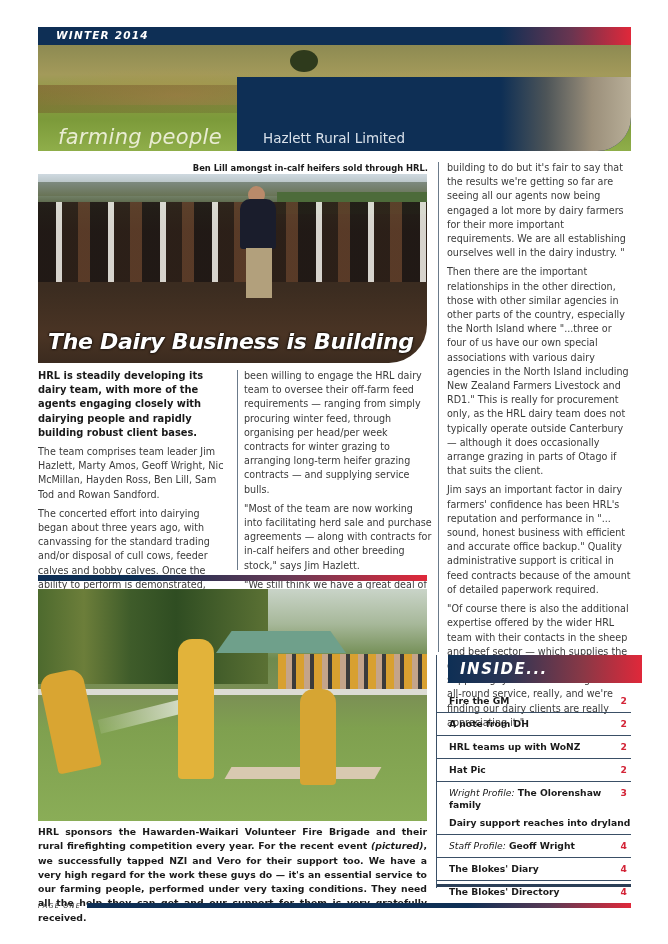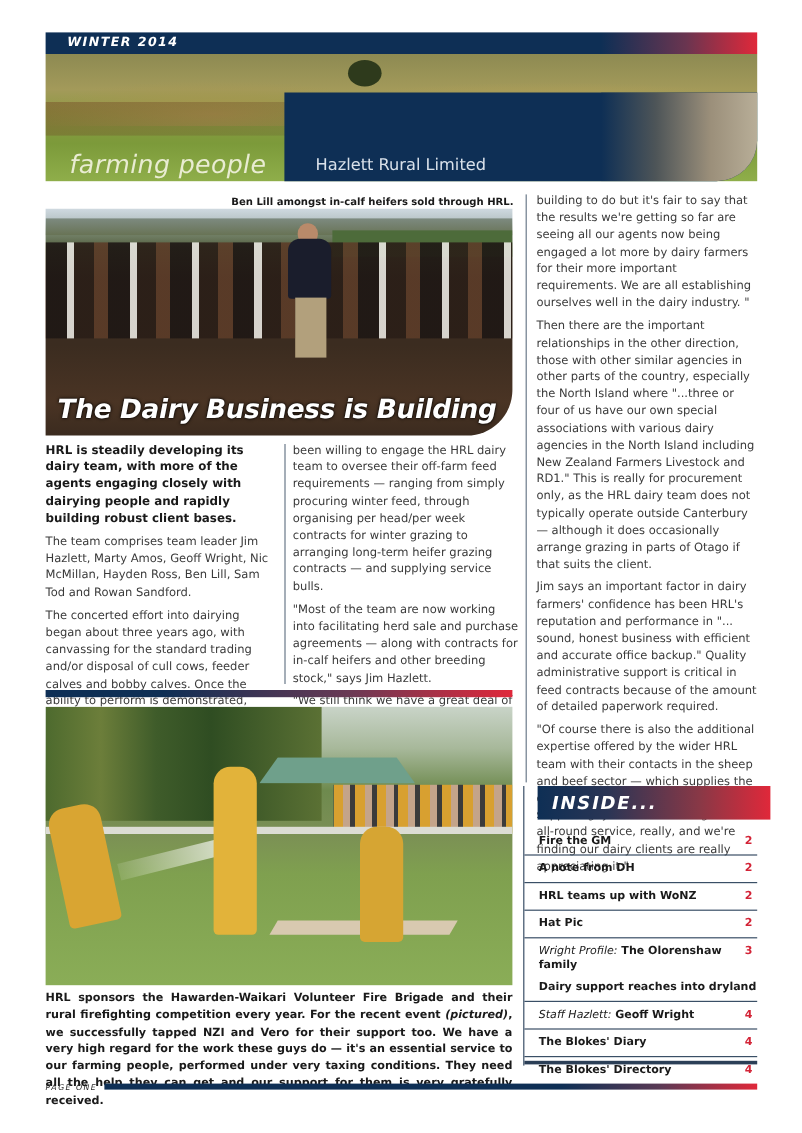--- a/index.html
+++ b/index.html
@@ -180,21 +180,21 @@
   <div class="toc-row">
     <span>Hat Pic</span>
     <span class="pg">2</span>
   </div>
   <div class="toc-row">
     <i>Wright Profile:</i><span> The Olorenshaw family</span>
     <span class="pg">3</span>
     <span class="sub2">Dairy support reaches into dryland</span>
   </div>
   <div class="toc-row">
-    <i>Staff Hazlett:</i><span> Geoff Wright</span>
+    <i>Staff Profile:</i><span> Geoff Wright</span>
     <span class="pg">4</span>
   </div>
   <div class="toc-row">
     <span>The Blokes' Diary</span>
     <span class="pg">4</span>
   </div>
   <div class="toc-row" style="border-bottom:none;">
     <span>The Blokes' Directory</span>
     <span class="pg">4</span>
   </div>

